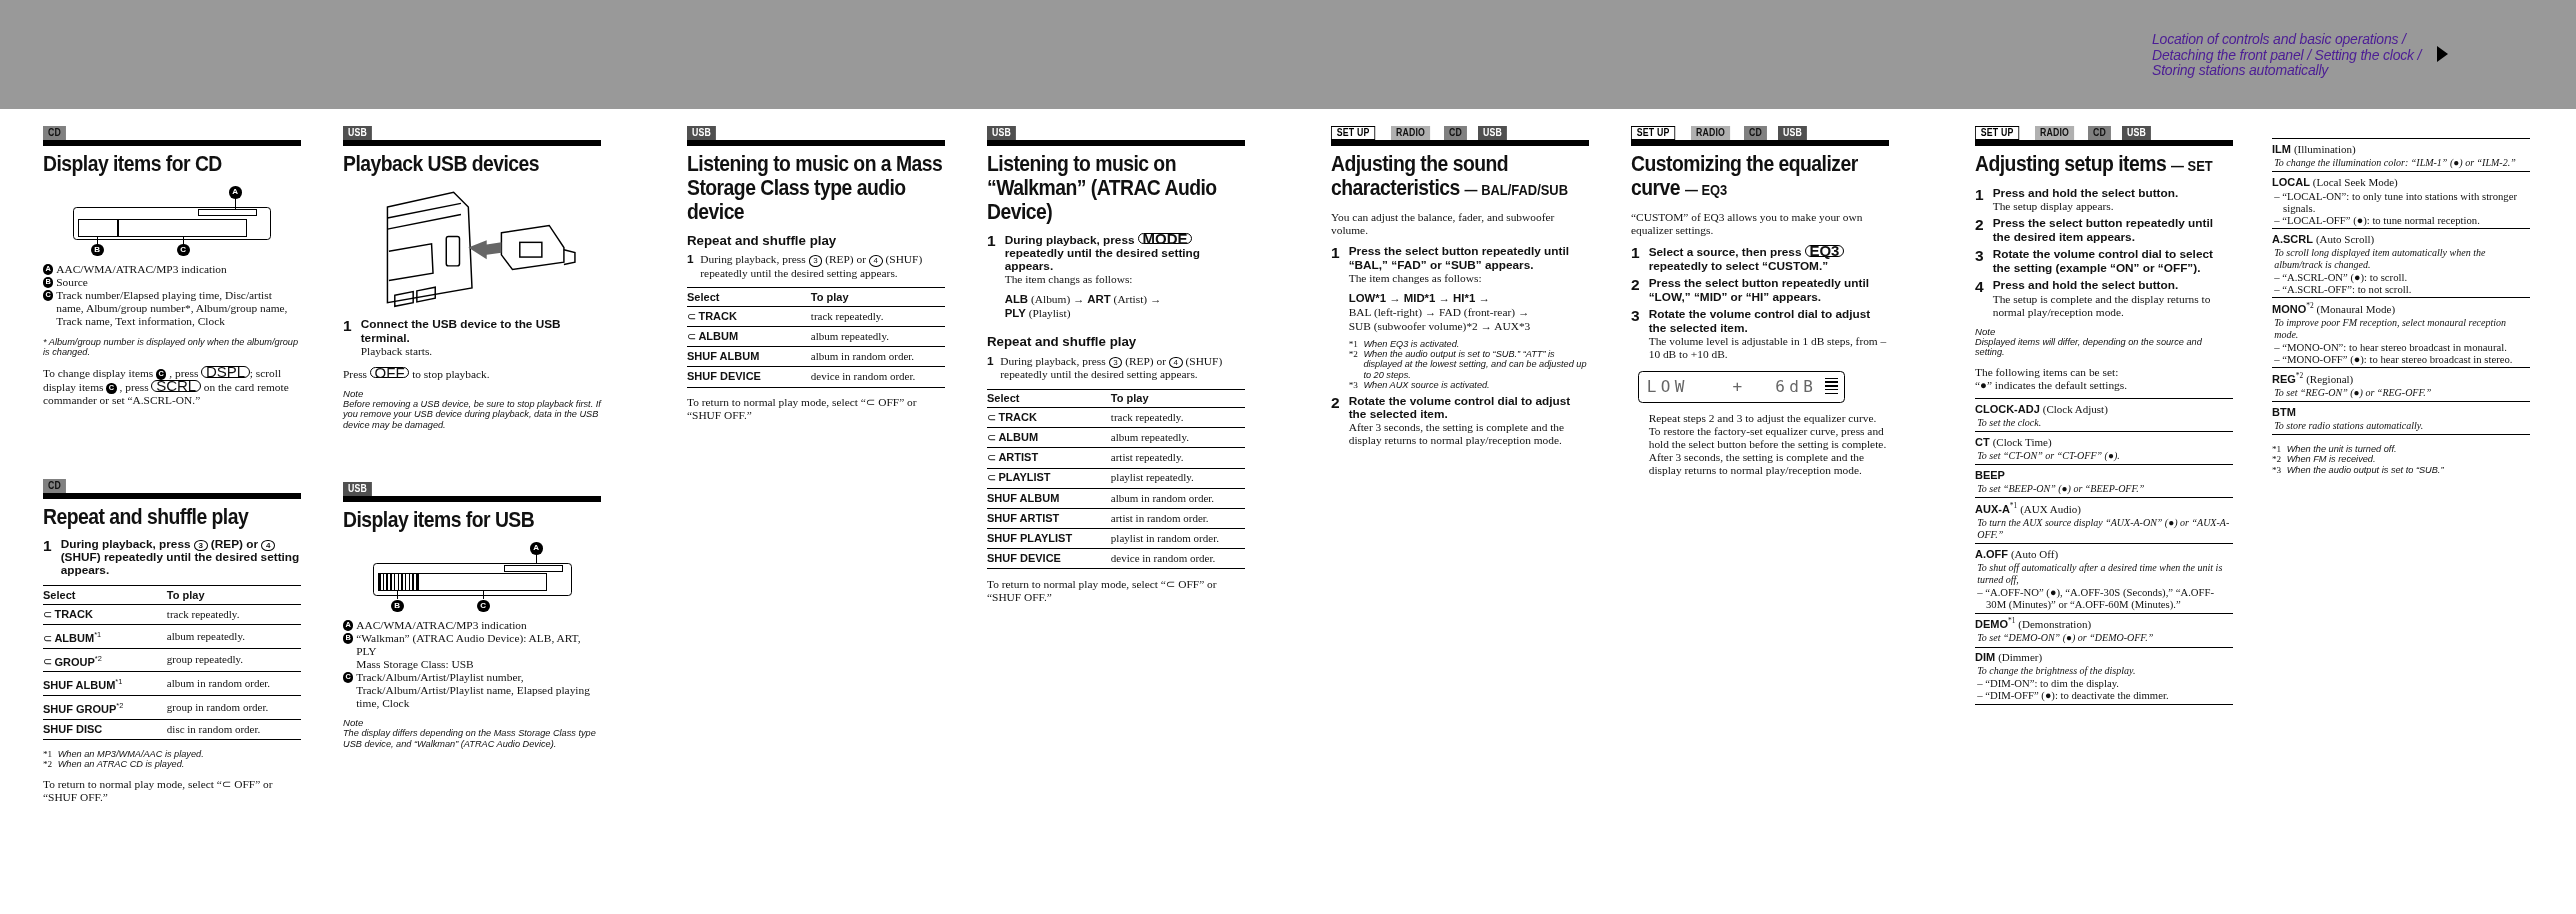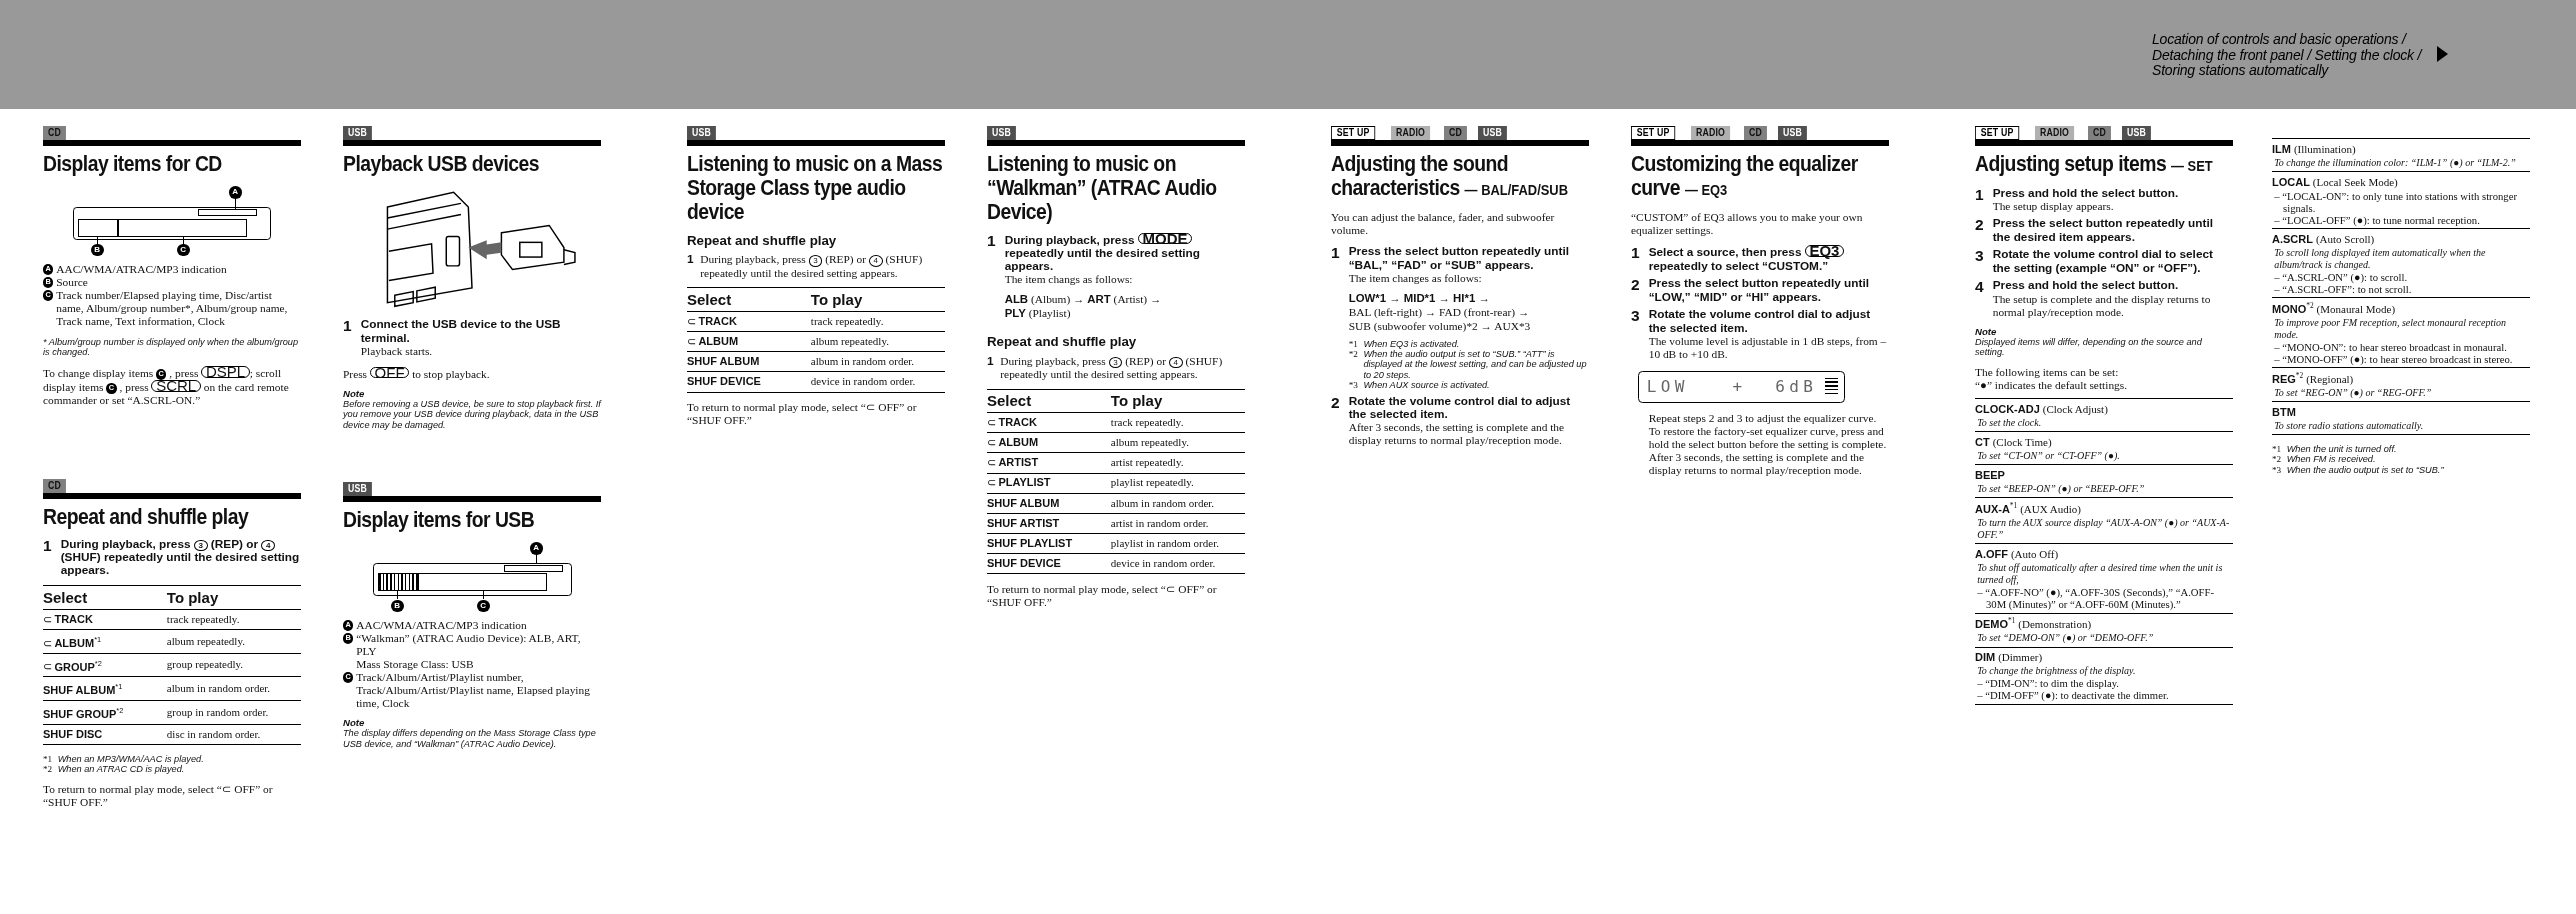--- a/index.html
+++ b/index.html
@@ -1,20 +1,20 @@
 <!DOCTYPE html>
 <html style="font-size:11.8px"><head>
 <meta charset="utf-8">
 <style>
   html,body{margin:0;padding:0;}
   body{width:2576px;height:914px;background:#fff;position:relative;overflow:hidden;
        font-family:"Liberation Serif",serif;color:#111;}
   .header{position:absolute;left:0;top:0;width:2576px;height:109px;background:#999999;}
   .header .nav{position:absolute;left:2152px;top:32px;font-family:"Liberation Sans",sans-serif;
-       font-style:italic;font-size:14px;line-height:15.5px;color:#000000;letter-spacing:-0.2px;}
+       font-style:italic;font-size:14px;line-height:15.5px;color:#4c1d95;letter-spacing:-0.2px;}
   .header .next{position:absolute;left:2437px;top:46px;width:0;height:0;border-top:8px solid transparent;
        border-bottom:8px solid transparent;border-left:11.8px solid #000;cursor:pointer;}
   .col{position:absolute;width:258px;}
   .tags{display:flex;gap:4.4px;height:14px;}
   .tag{font-family:"Liberation Sans",sans-serif;font-weight:bold;font-size:10.3px;line-height:14px;
        padding:0 5.9px;transform:scaleX(0.85);transform-origin:left;letter-spacing:0.2px;}
   .tag.cd{background:#808080;color:#111;}
   .tag.usb{background:#505050;color:#fff;}
   .tag.radio{background:#b0b0b0;color:#111;}
   .tag.setup{background:#fff;color:#000;border:1.1px solid #000;line-height:11.8px;}
@@ -24,36 +24,36 @@
   h1{font-family:"Liberation Sans",sans-serif;font-weight:bold;font-size:22px;line-height:24px;
      margin:5.9px 0 8.8px 0;letter-spacing:-0.6px;transform:scaleX(0.88);transform-origin:left;width:114%;}
   h1 .sub{font-size:14.7px;letter-spacing:0;}
   h2{font-family:"Liberation Sans",sans-serif;font-weight:bold;font-size:13.3px;margin:7.4px 0 5.9px 0;}
   .step{display:flex;margin:4.4px 0;}
   .step .num{font-family:"Liberation Sans",sans-serif;font-weight:bold;font-size:15.5px;width:17.7px;flex:none;line-height:15.5px;}
   .step .body{flex:1;}
   .step .bold{font-family:"Liberation Sans",sans-serif;font-weight:bold;font-size:11.8px;line-height:13.3px;}
   .step.small .num{font-size:11.8px;width:13.3px;line-height:13.3px;}
   p,.txt{font-size:11.4px;line-height:13px;margin:0;}
-  .note-h{font-family:"Liberation Sans",sans-serif;font-weight:bold;font-style:italic;font-size:9.6px;margin-top:7.4px;}
+  .note-h{font-family:"Liberation Sans",sans-serif;font-weight:normal;font-style:italic;font-size:9.6px;margin-top:7.4px;}
   .note{font-family:"Liberation Sans",sans-serif;font-style:italic;font-size:9.2px;line-height:10.3px;}
   .fn{display:flex;font-size:9.2px;line-height:10.3px;}
   .fn .k{width:14.7px;flex:none;font-family:"Liberation Serif",serif;}
   .fn .v{font-family:"Liberation Sans",sans-serif;font-style:italic;}
   .btn{display:inline-block;border:0.7px solid #000;border-radius:6.6px;padding:0 3.7px;font-family:"Liberation Sans",sans-serif;
        font-size:15px;line-height:9.6px;cursor:pointer;}
   .cbtn{display:inline-block;border:0.7px solid #000;border-radius:50%;width:11.8px;height:9.6px;text-align:center;
        font-family:"Liberation Sans",sans-serif;font-size:8px;line-height:9.6px;cursor:pointer;}
   .mk{display:inline-block;width:10.3px;height:10.3px;border-radius:50%;background:#000;color:#fff;font-family:"Liberation Sans",sans-serif;
       font-weight:bold;font-size:7.4px;line-height:10.3px;text-align:center;vertical-align:middle;margin-right:2.9px;}
   .legend{margin:4.4px 0;}
   .legend .row{display:flex;font-size:11.4px;line-height:13px;}
   .legend .row .mk{flex:none;margin-top:1.5px;}
   table{border-collapse:collapse;width:100%;margin-top:7.4px;}
-  th{font-family:"Liberation Sans",sans-serif;font-weight:bold;font-size:15px;text-align:left;padding:2.9px 0;
+  th{font-family:"Liberation Sans",sans-serif;font-weight:bold;font-size:11px;text-align:left;padding:2.9px 0;
      border-top:1.8px solid #000;border-bottom:0.7px solid #000;}
   td{padding:2.9px 0;border-bottom:0.7px solid #000;font-size:11px;line-height:13.3px;}
   td.sel{font-family:"Liberation Sans",sans-serif;font-weight:bold;width:48%;}
   sup{font-size:7.4px;font-weight:normal;}
   .rep{font-weight:normal;display:inline-block;margin-right:2.2px;}
   .mt{margin-top:8.8px;}
   .display-diagram{position:relative;height:59px;margin:4.4px 0;}
   .lcd{position:absolute;border:1.1px solid #000;border-radius:3.7px;}
   .box{position:absolute;border:1.5px solid #000;}
   .callout{position:absolute;width:12.5px;height:12.5px;border-radius:50%;background:#000;color:#fff;font-family:"Liberation Sans",sans-serif;

